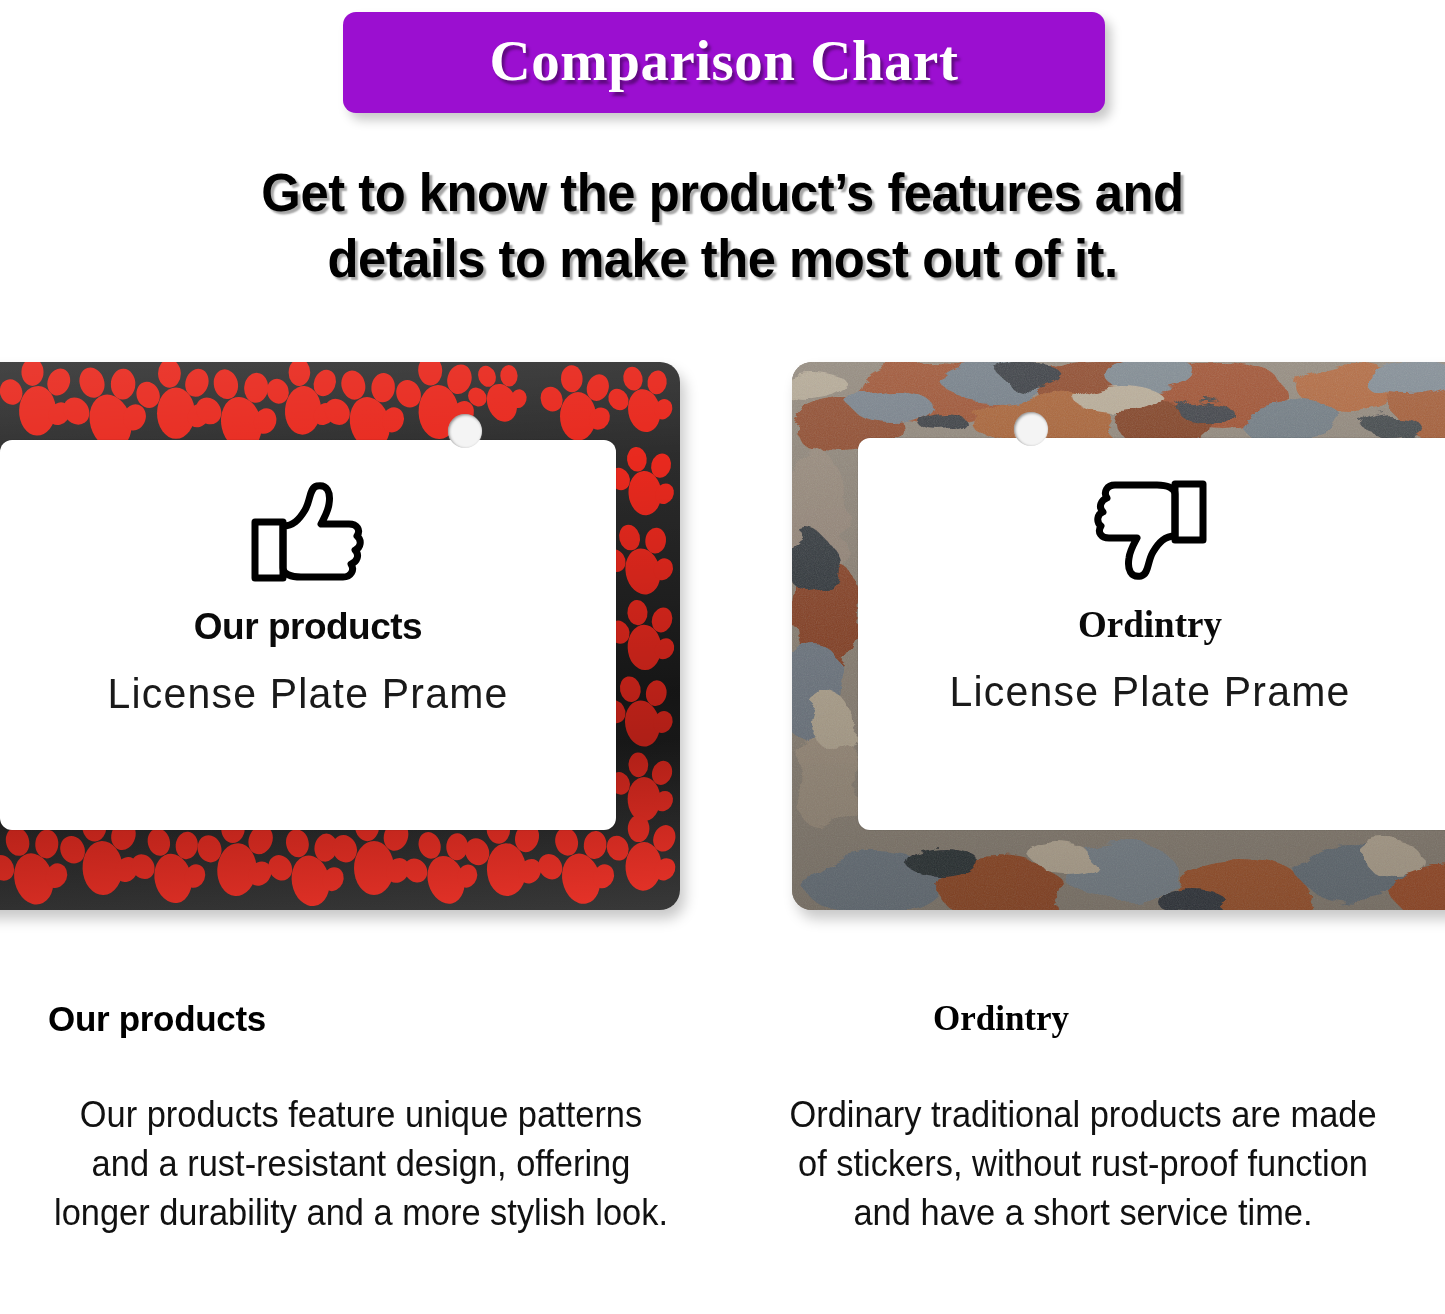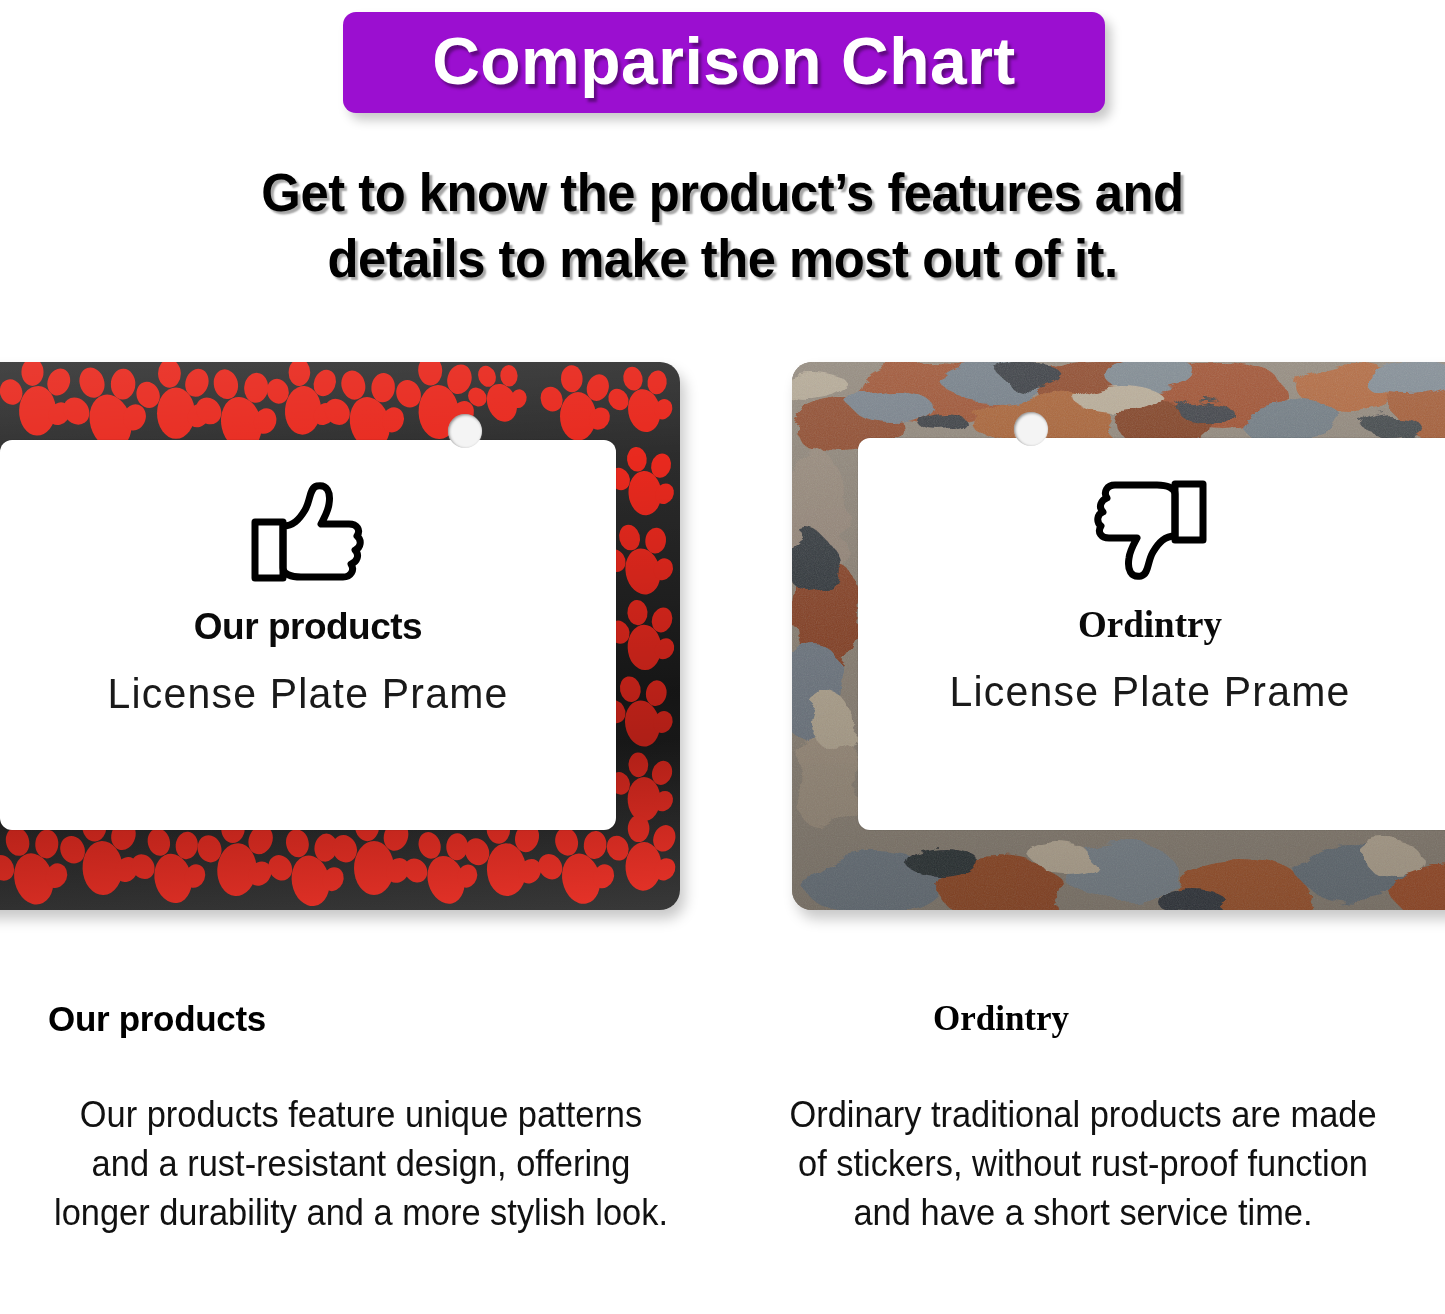--- a/index.html
+++ b/index.html
@@ -28,23 +28,23 @@
     position: absolute;
     inset: 0;
     background: #9B0FD0;
     border-radius: 13px;
     box-shadow: 6px 7px 11px rgba(0,0,0,0.22);
     display: flex;
     align-items: center;
     justify-content: center;
   }
   .banner-text {
-    font-family: Liberation Sans, sans-serif;
-    font-weight: bold;
-    font-size: 66px;
+    font-family: Liberation Serif, serif;
+    font-weight: bold;
+    font-size: 57px;
     line-height: 1;
     color: #ffffff;
     letter-spacing: 0.5px;
     text-shadow: 3px 4px 3px rgba(0,0,0,0.38);
     white-space: nowrap;
     padding-bottom: 4px;
   }
 
   
   .subtitle {

